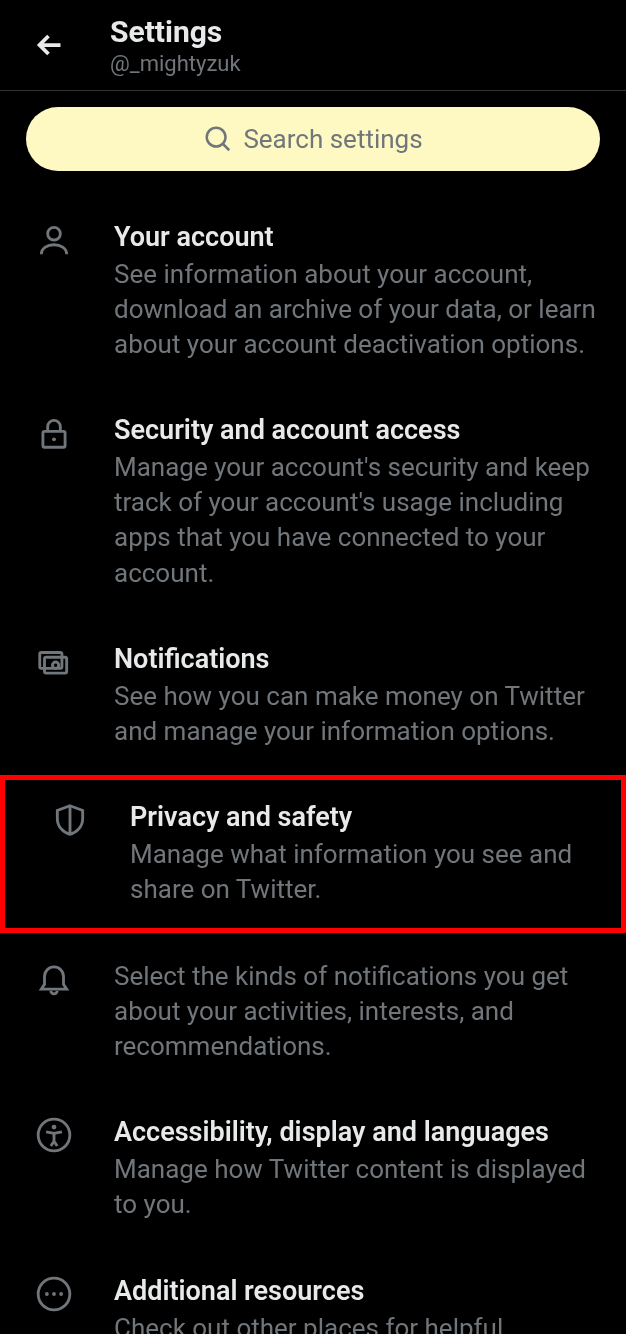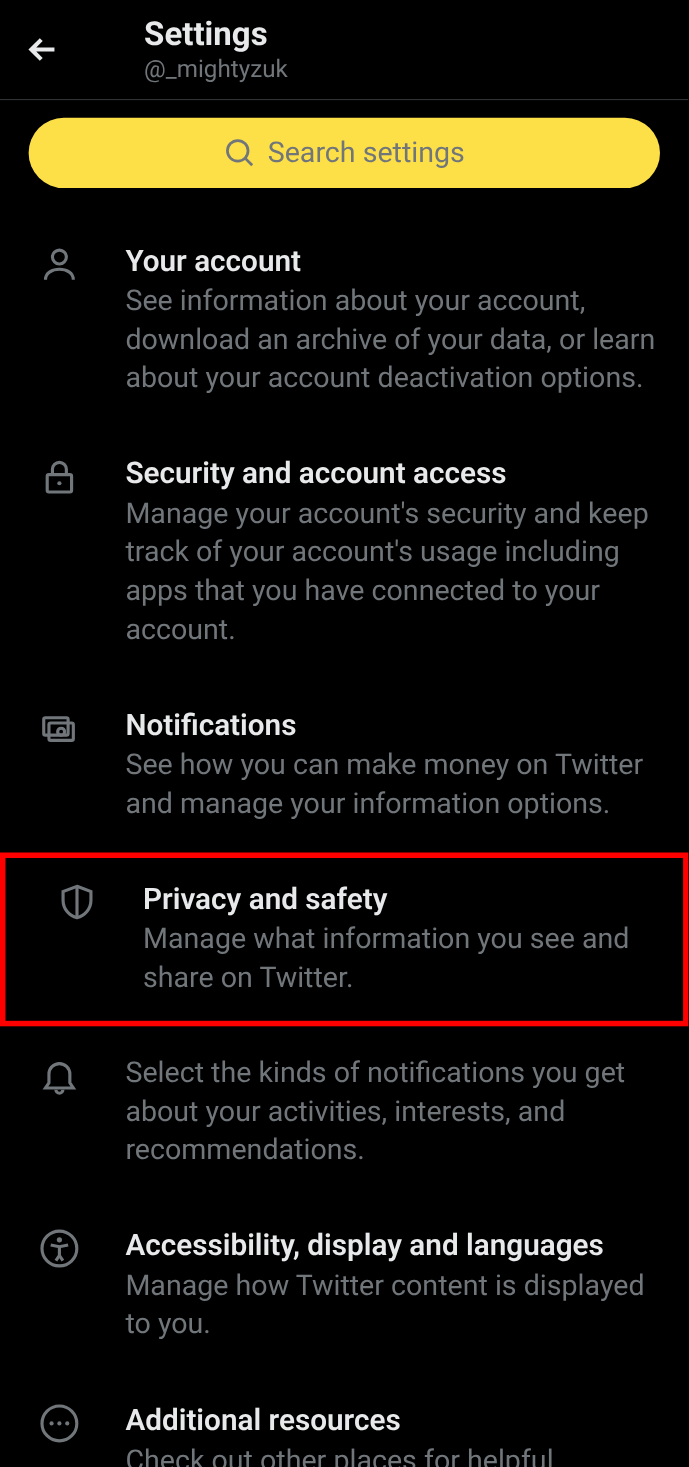--- a/index.html
+++ b/index.html
@@ -11,23 +11,22 @@
       width: 626px;
       height: 1334px;
       background: #000;
       color: #e7e9ea;
       font-family: -apple-system, BlinkMacSystemFont, "Segoe UI", Roboto, Helvetica, Arial, sans-serif;
       overflow: hidden;
     }
     .header {
       display: flex;
       align-items: center;
-      padding: 14px 18px 14px 17px;
+      padding: 14px 18px 14px 28px;
       border-bottom: 1px solid #2f3336;
-      gap: 32px;
     }
     .back-btn {
       width: 44px;
       height: 44px;
       display: flex;
       align-items: center;
       justify-content: center;
       margin-right: 38px;
       cursor: pointer;
     }
@@ -49,21 +48,21 @@
     }
     .subtitle {
       font-size: 22px;
       color: #71767b;
       margin-top: 2px;
     }
     .search-wrap {
       padding: 16px 26px 24px 26px;
     }
     .search-bar {
-      background: #fde047;
+      background: #fef9c3;
       border-radius: 36px;
       height: 64px;
       display: flex;
       align-items: center;
       justify-content: center;
       gap: 10px;
       cursor: text;
     }
     .search-bar svg {
       width: 30px;

